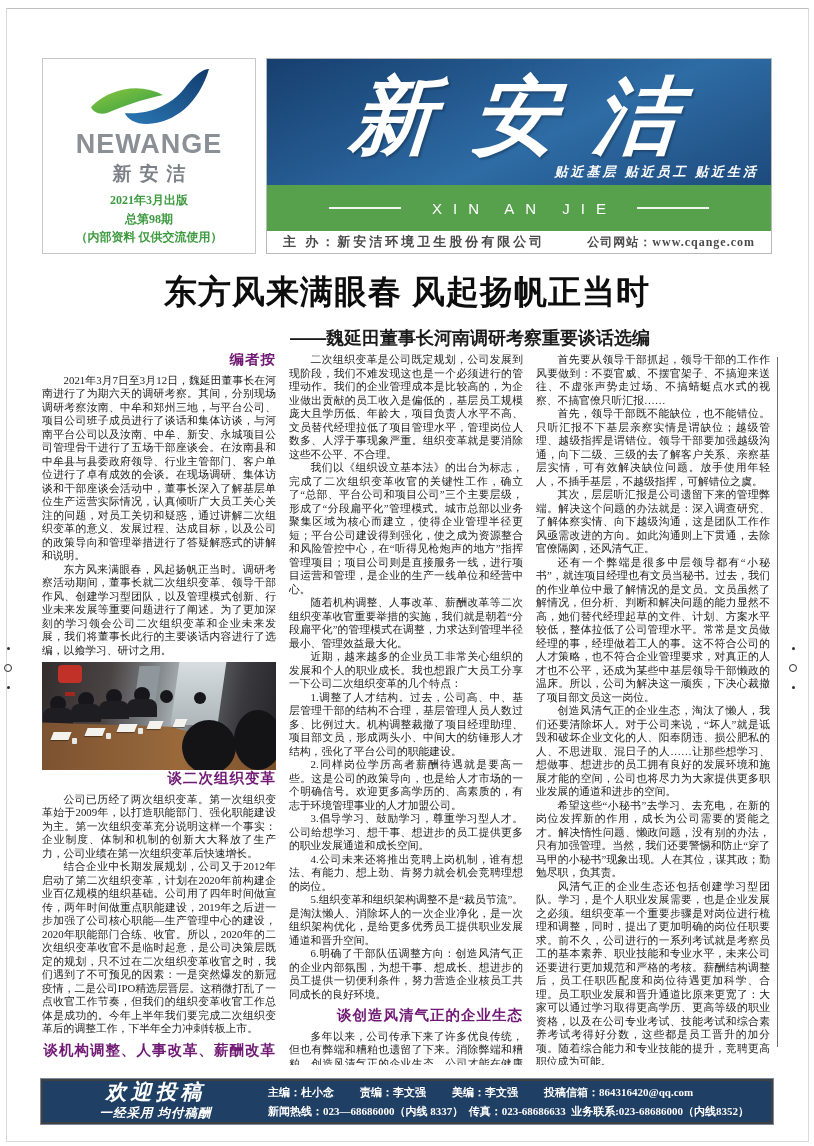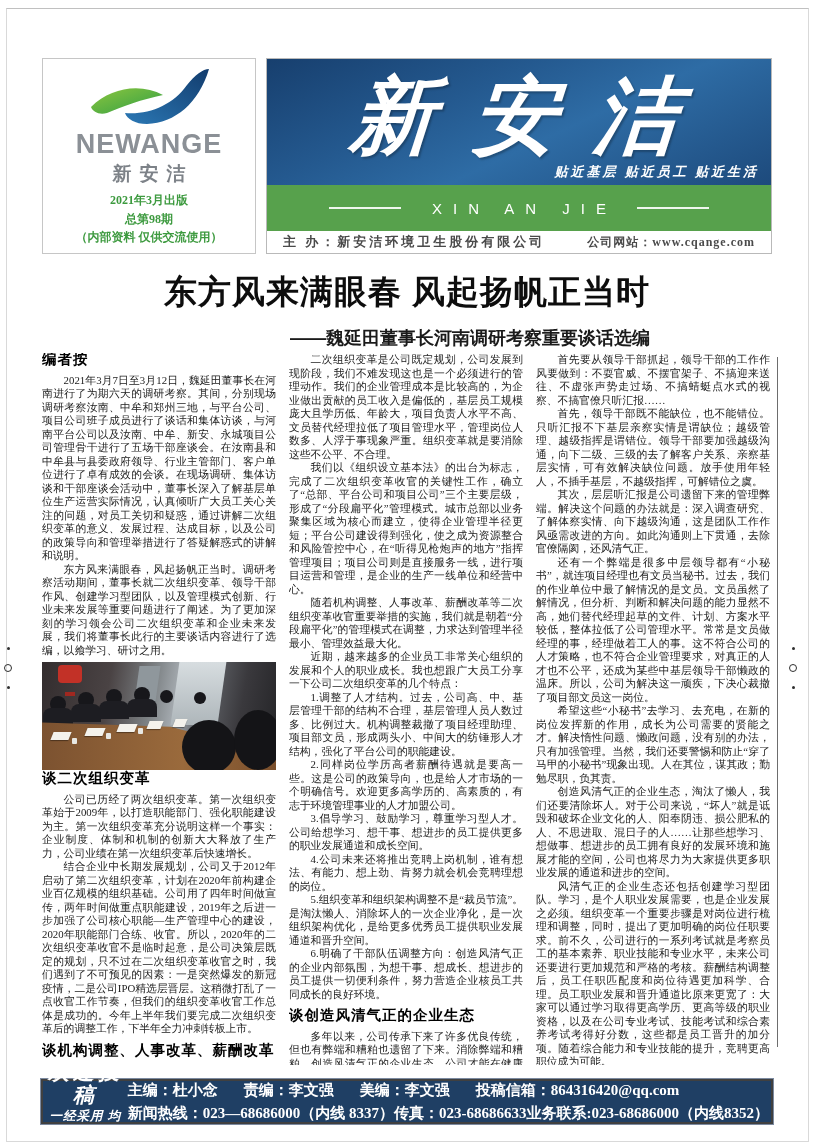--- a/index.html
+++ b/index.html
@@ -27,21 +27,21 @@
 
   
   .headline { position:absolute; left:42px; top:270px; width:730px; text-align:center; font-family:"Liberation Sans",sans-serif; }
   .hl-title { font-size:33px; font-weight:900; color:#0d0d0d; letter-spacing:1px; }
   .hl-sub { margin-top:11px; text-align:right; padding-right:122px; font-size:18px; font-weight:bold; color:#1a1a1a; }
 
   
   .article { position:absolute; left:42px; top:353px; width:730px; height:712px; display:flex; gap:13px; }
   .col { width:234px; overflow:hidden; font-size:10.8px; line-height:13.5px; text-align:justify; color:#212121; }
   .bp { margin:0; text-indent:2em; }
-  .col-h { text-align:left; font-weight:bold; font-size:14.5px; color:#000000; margin:8px 0 7px; letter-spacing:1px; }
+  .col-h { text-align:right; font-weight:bold; font-size:14.5px; color:#701a75; margin:8px 0 7px; letter-spacing:1px; }
   .col .col-h:first-child { margin-top:0; }
 
   
   .photo { position:relative; width:100%; height:108px; margin:5px 0 2px; overflow:hidden;
     background:linear-gradient(100deg,#332d2e 0%,#4a4344 28%,#7e8386 46%,#a7adb2 56%,#63666b 66%,#3a393d 82%,#232326 100%); }
   .ph-window { position:absolute; left:57%; top:0; width:20%; height:58%; background:linear-gradient(180deg,#d7dde0,#aeb6ba); transform:skewX(-8deg); }
   .ph-window2 { position:absolute; left:40%; top:4%; width:9%; height:46%; background:#8f979c; transform:skewX(-8deg); }
   .ph-ornament { position:absolute; left:16px; top:3px; width:24px; height:18px; background:#c23127; border-radius:4px; box-shadow:0 20px 0 -7px #a02820; }
   .ph-table { position:absolute; left:0; bottom:0; width:100%; height:100%; background:linear-gradient(90deg,#7c5230,#9a6a3c 60%,#7a4f2c); clip-path:polygon(0 56%, 55% 60%, 100% 86%, 100% 100%, 0 100%); }
   .ph-head { position:absolute; width:16px; height:16px; border-radius:50%; background:#17171b; }
@@ -57,21 +57,21 @@
   .marks .ring { width:8px; height:8px; border:1.5px solid #2f2f2f; border-radius:50%; margin:14px auto; box-sizing:border-box; }
   .marks-left { left:3px; top:647px; }
   .marks-right { left:788px; top:647px; }
 
   
   .footer { position:absolute; left:40px; top:1078px; width:734px; height:47px; box-sizing:border-box; border:1px solid #7c8aa0; background:#404040; padding:2px; }
   .footer-inner { height:100%; background:#1f3f64; display:flex; align-items:center; color:#fff; }
   .invite { width:225px; text-align:center; }
   .invite-title { font-size:21px; font-weight:bold; font-style:italic; letter-spacing:4px; line-height:1.05; }
   .invite-sub { font-size:12.5px; font-weight:bold; font-style:italic; letter-spacing:1px; margin-top:2px; }
-  .contact { flex:1; padding-right:2px; font-size:15px; font-weight:bold; }
+  .contact { flex:1; padding-right:22px; font-size:11px; font-weight:bold; }
   .f-row1 { display:flex; gap:26px; margin-bottom:4px; }
   .f-row2 { display:flex; justify-content:space-between;font-family:Liberation Serif, serif; }
   .f-item { white-space:nowrap; }
 </style>
 </head>
 <body>
 
 <div class="page">
   <div class="pageframe"></div>
 
@@ -171,22 +171,22 @@
         <p class="bp">5.组织变革和组织架构调整不是“裁员节流”。是淘汰懒人、消除坏人的一次企业净化，是一次组织架构优化，是给更多优秀员工提供职业发展通道和晋升空间。</p>
         <p class="bp">6.明确了干部队伍调整方向：创造风清气正的企业内部氛围，为想干事、想成长、想进步的员工提供一切便利条件，努力营造企业核员工共同成长的良好环境。</p>
         <div class="col-h">谈创造风清气正的企业生态</div>
         <p class="bp">多年以来，公司传承下来了许多优良传统，但也有弊端和糟粕也遗留了下来。消除弊端和糟粕，创造风清气正的企业生态，公司才能在健康的轨道上发展。</p>
       </div>
     <div class="col">
         <p class="bp">首先要从领导干部抓起，领导干部的工作作风要做到：不耍官威、不摆官架子、不搞迎来送往、不虚张声势走过场、不搞蜻蜓点水式的视察、不搞官僚只听汇报……</p>
         <p class="bp">首先，领导干部既不能缺位，也不能错位。只听汇报不下基层亲察实情是谓缺位；越级管理、越级指挥是谓错位。领导干部要加强越级沟通，向下二级、三级的去了解客户关系、亲察基层实情，可有效解决缺位问题。放手使用年轻人，不插手基层，不越级指挥，可解错位之虞。</p>
         <p class="bp">其次，层层听汇报是公司遗留下来的管理弊端。解决这个问题的办法就是：深入调查研究、了解体察实情、向下越级沟通，这是团队工作作风亟需改进的方向。如此沟通则上下贯通，去除官僚隔阂，还风清气正。</p>
         <p class="bp">还有一个弊端是很多中层领导都有“小秘书”，就连项目经理也有文员当秘书。过去，我们的作业单位中最了解情况的是文员。文员虽然了解情况，但分析、判断和解决问题的能力显然不高，她们替代经理起草的文件、计划、方案水平较低，整体拉低了公司管理水平。常常是文员做经理的事，经理做着工人的事。这不符合公司的人才策略，也不符合企业管理要求，对真正的人才也不公平，还成为某些中基层领导干部懒政的温床。所以，公司为解决这一顽疾，下决心裁撤了项目部文员这一岗位。</p>
+        <p class="bp">创造风清气正的企业生态，淘汰了懒人，我们还要清除坏人。对于公司来说，“坏人”就是诋毁和破坏企业文化的人、阳奉阴违、损公肥私的人、不思进取、混日子的人……让那些想学习、想做事、想进步的员工拥有良好的发展环境和施展才能的空间，公司也将尽力为大家提供更多职业发展的通道和进步的空间。</p>
         <p class="bp">希望这些“小秘书”去学习、去充电，在新的岗位发挥新的作用，成长为公司需要的贤能之才。解决惰性问题、懒政问题，没有别的办法，只有加强管理。当然，我们还要警惕和防止“穿了马甲的小秘书”现象出现。人在其位，谋其政；勤勉尽职，负其责。</p>
-        <p class="bp">创造风清气正的企业生态，淘汰了懒人，我们还要清除坏人。对于公司来说，“坏人”就是诋毁和破坏企业文化的人、阳奉阴违、损公肥私的人、不思进取、混日子的人……让那些想学习、想做事、想进步的员工拥有良好的发展环境和施展才能的空间，公司也将尽力为大家提供更多职业发展的通道和进步的空间。</p>
         <p class="bp">风清气正的企业生态还包括创建学习型团队。学习，是个人职业发展需要，也是企业发展之必须。组织变革一个重要步骤是对岗位进行梳理和调整，同时，提出了更加明确的岗位任职要求。前不久，公司进行的一系列考试就是考察员工的基本素养、职业技能和专业水平，未来公司还要进行更加规范和严格的考核。薪酬结构调整后，员工任职匹配度和岗位待遇更加科学、合理。员工职业发展和晋升通道比原来更宽了：大家可以通过学习取得更高学历、更高等级的职业资格，以及在公司专业考试、技能考试和综合素养考试考得好分数，这些都是员工晋升的加分项。随着综合能力和专业技能的提升，竞聘更高职位成为可能。</p>
       </div>
   </div>
 
   <div class="rule-right"></div>
   <div class="marks marks-left">
     <div class="dot"></div>
     <div class="ring"></div>
     <div class="dot"></div>
   </div>

